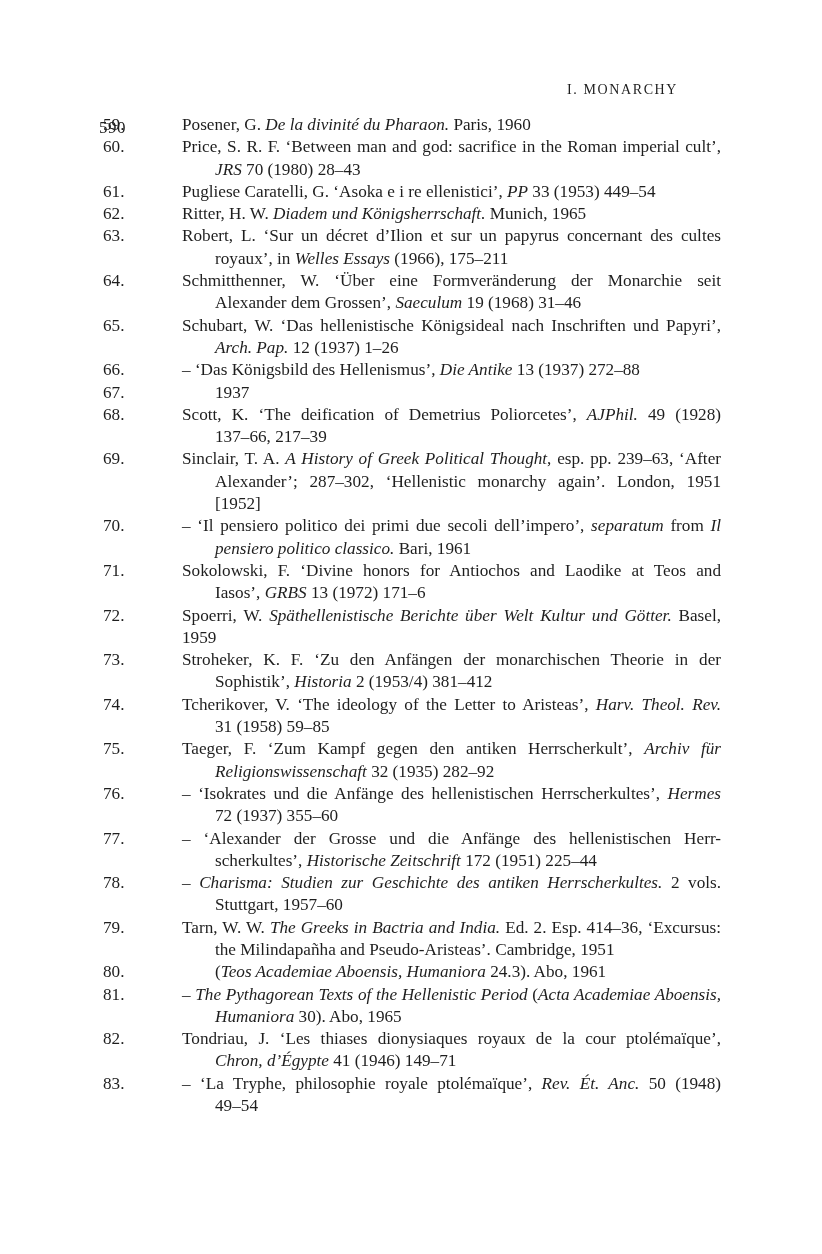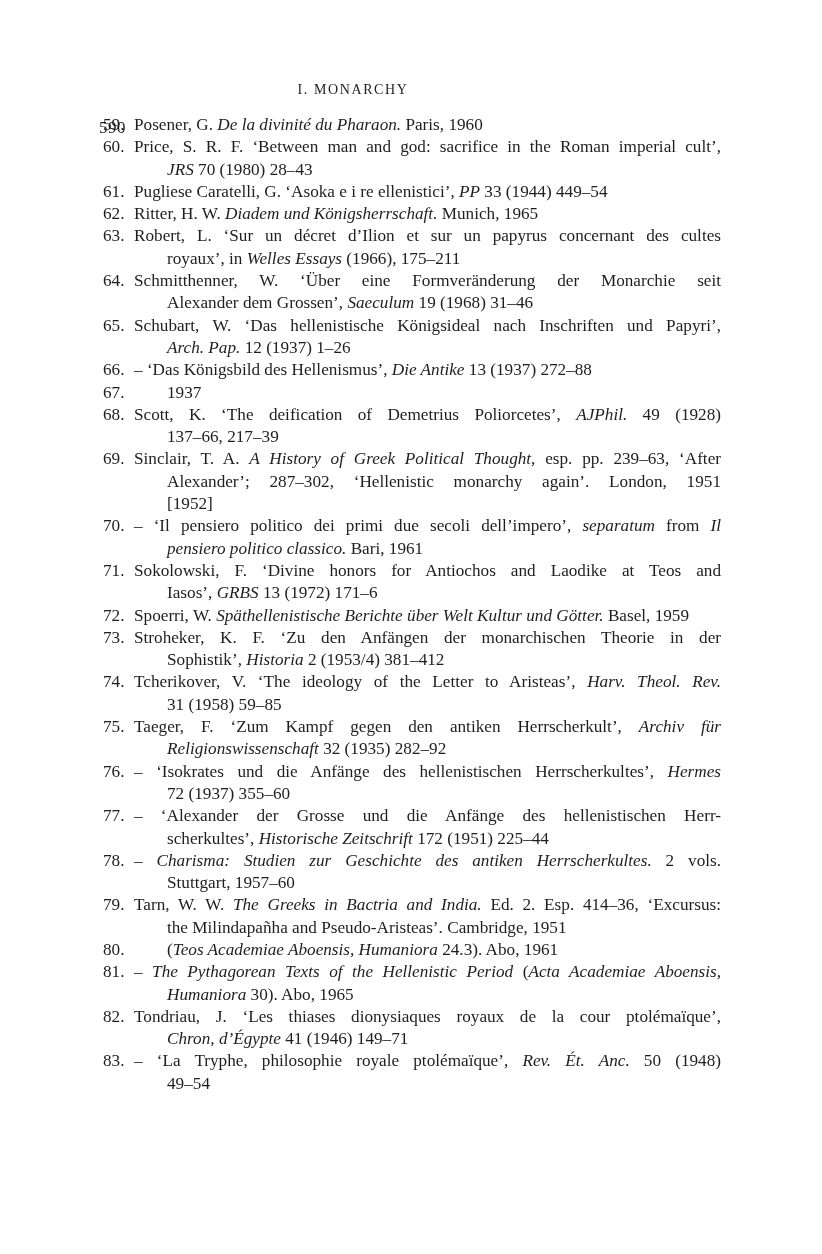--- a/index.html
+++ b/index.html
@@ -7,34 +7,34 @@
       width: 822px; height: 1254px; position: relative; overflow: hidden;
       font-family: "Liberation Serif", "DejaVu Serif", serif;
       color: #1e1e1e;
     }
     .page-number {
       position: absolute; left: 99px; top: 82px;
       font-size: 17px; letter-spacing: 0.5px; margin-top: 36px;
     }
     .running-head {
       position: absolute; left: 0; width: 678px; top: 82px;
-      text-align: center; font-size: 14px; letter-spacing: 1.6px;
+      text-align: right; font-size: 14px; letter-spacing: 1.6px;
       padding-left: 28px; box-sizing: border-box;
     }
     .entries {
       position: absolute; left: 103px; top: 114px; width: 618px;
       font-size: 17.2px; line-height: 22.3px;
     }
     .entry {
       position: relative; padding-left: 31px; text-align: justify;
     }
     .entry .num {
       position: absolute; left: 0; top: 0;
     }
-    .entry .body { display: block; }
+    .entry .body { display: block; margin-left: 48px; }
     .entry .line { display: block; }
     .entry .line.cont { padding-left: 33px; }
     .entry .line.just { text-align: justify; text-align-last: justify; }
     i { font-style: italic; }
   </style>
 </head>
 <body>
 
 <div>
   <div class="page-number">590</div>
@@ -49,21 +49,21 @@
       <div class="entry">
         <span class="num">60.</span>
         <span class="body">
           <span class="line just"><span>Price, S. R. F. ‘Between man and god: sacrifice in the Roman imperial cult’,</span></span>
           <span class="line cont"><i>JRS</i><span> 70 (1980) 28–43</span></span>
         </span>
       </div>
       <div class="entry">
         <span class="num">61.</span>
         <span class="body">
-          <span class="line"><span>Pugliese Caratelli, G. ‘Asoka e i re ellenistici’, </span><i>PP</i><span> 33 (1944) 449–54</span></span>
+          <span class="line"><span>Pugliese Caratelli, G. ‘Asoka e i re ellenistici’, </span><i>PP</i><span> 33 (1953) 449–54</span></span>
         </span>
       </div>
       <div class="entry">
         <span class="num">62.</span>
         <span class="body">
           <span class="line"><span>Ritter, H. W. </span><i>Diadem und Königsherrschaft.</i><span> Munich, 1965</span></span>
         </span>
       </div>
       <div class="entry">
         <span class="num">63.</span>

